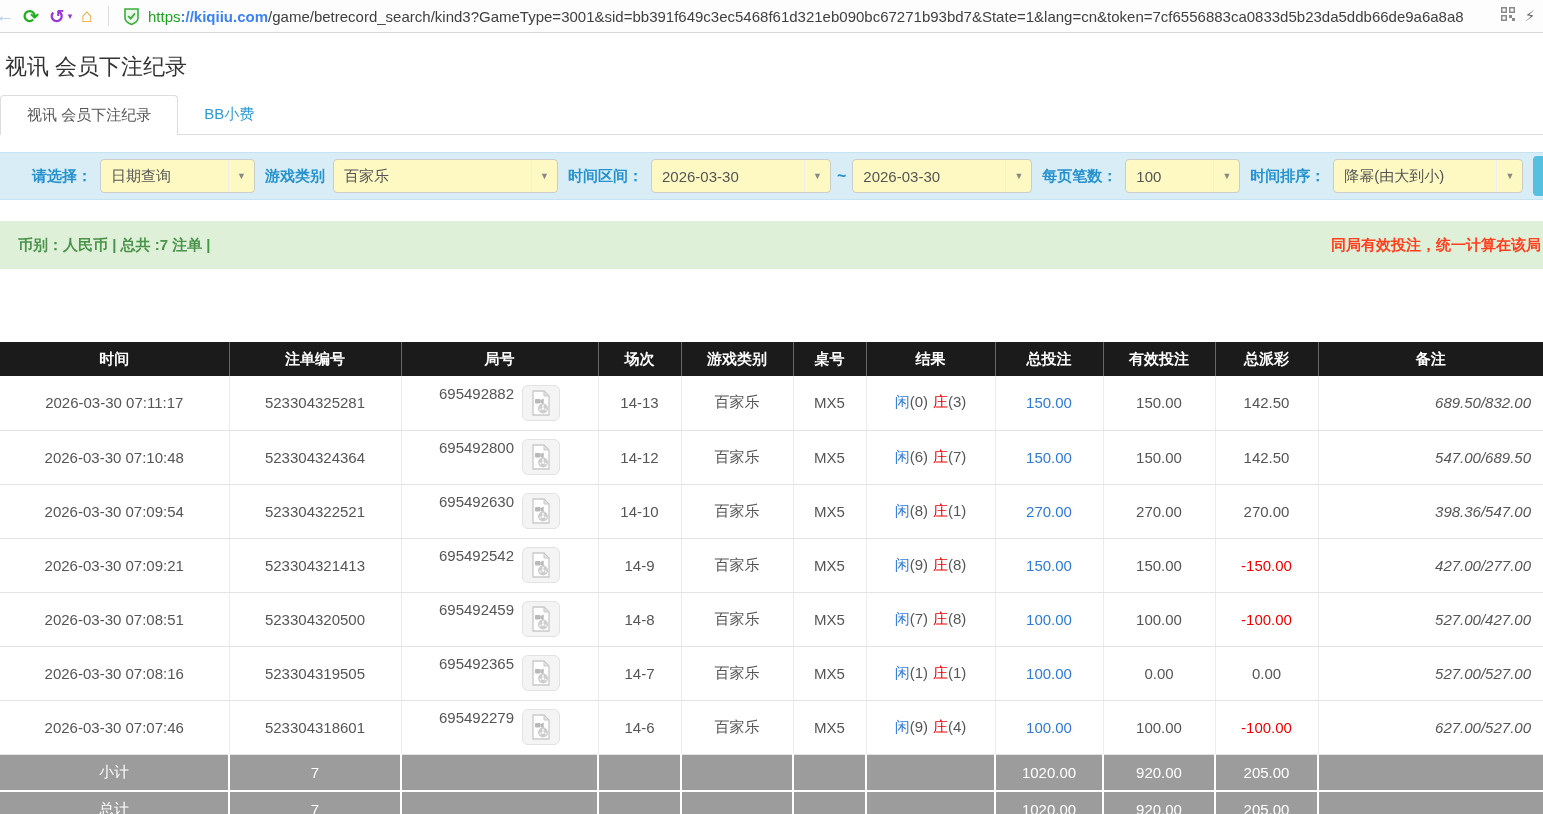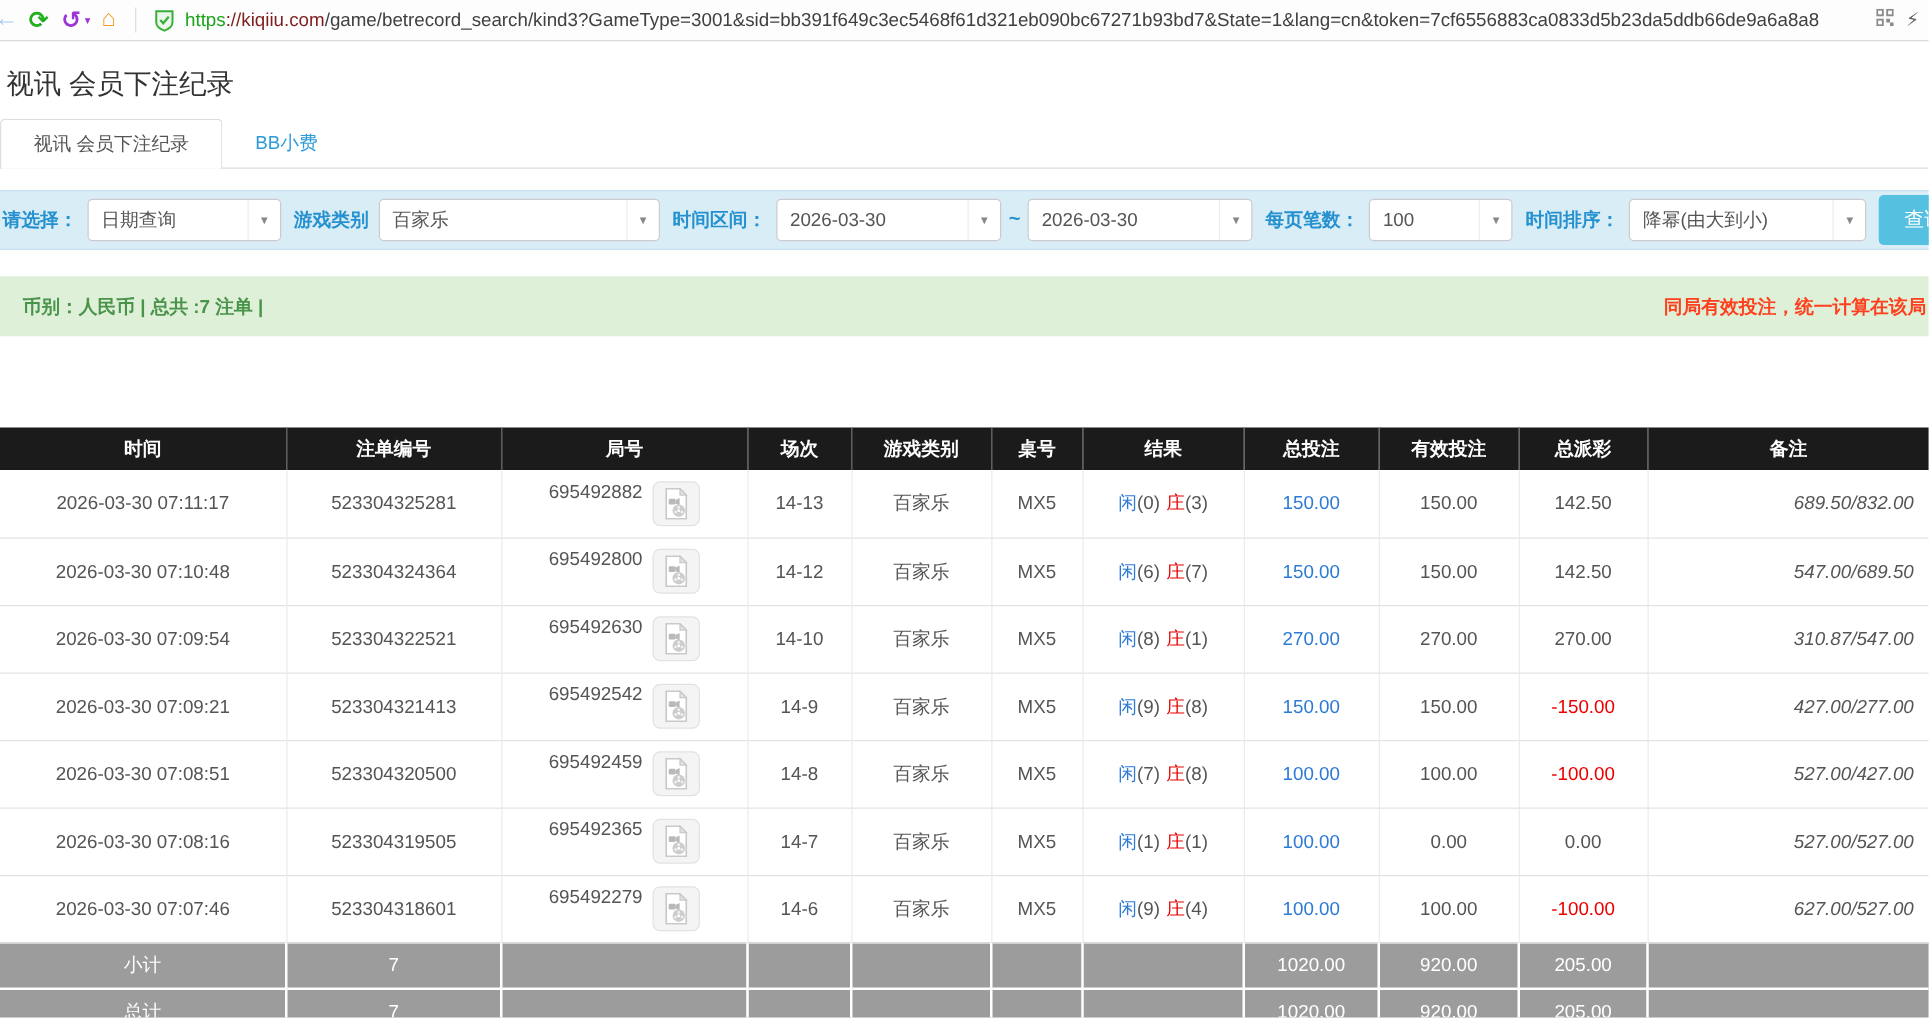--- a/index.html
+++ b/index.html
@@ -13,40 +13,40 @@
     width: 26px; height: 26px; font-size: 19px; font-weight: bold; cursor: pointer; }
   .tb-back { color: #a9cdec; margin-left: -8px; }
   .tb-refresh { color: #1faf1f; }
   .tb-undo { color: #9b35d6; }
   .tb-caret { color: #9b35d6; font-size: 9px; width: 8px; margin-left: -4px; }
   .tb-home { color: #f0a028; }
   .tb-sep { width: 1px; height: 20px; background: #ddd; margin: 0 8px; }
   .shield { width: 17px; height: 19px; margin: 0 8px 0 6px; flex: none; }
   .urlbar { flex: 1; display: flex; align-items: center; font-size: 15px; overflow: hidden; cursor: text; }
   .url-scheme { color: #1ca41c; }
-  .url-host { color: #7f1d1d; font-weight: normal; }
+  .url-host { color: #3b82f6; font-weight: bold; }
   .url-path { color: #404040; overflow: hidden; white-space: nowrap; }
   .tb-right { display: flex; align-items: center; gap: 6px; padding: 0 4px 0 6px; color: #8a8a8a; }
 
   
   .page-title { font-size: 22px; color: #333; margin: 19px 0 0 5px; font-weight: 400; }
 
   .tabbar { display: flex; margin-top: 13px; border-bottom: 1px solid #ddd; padding-left: 0; }
   .tab { font-size: 15px; padding: 10px 26px; cursor: pointer; position: relative; }
   .tab.active { color: #555; background: #fff; border: 1px solid #ddd; border-bottom: none;
     border-radius: 4px 4px 0 0; margin-bottom: -1px; }
   .tab.inactive { color: #2e9bd6; }
 
   
   .filterbar { margin-top: 17px; height: 48px; background: #d9edf7;
     border-top: 1px solid #c7e3f1; border-bottom: 1px solid #c7e3f1;
-    display: flex; align-items: center; padding-left: 2px; white-space: nowrap; }
+    display: flex; align-items: center; padding-left: 32px; white-space: nowrap; }
   .f-label { color: #2591cf; font-weight: bold; font-size: 15px; margin-right: 8px; }
   .f-label.ml { margin-left: 10px; }
-  .select { background: #ffffff; border: 1px solid #ccc; border-radius: 4px; height: 34px;
+  .select { background: #fef9c3; border: 1px solid #ccc; border-radius: 4px; height: 34px;
     display: inline-flex; align-items: center; cursor: pointer; flex: none; }
   .select .val { flex: 1; padding: 0 10px; font-size: 15px; color: #555; overflow: hidden; }
   .select .arrow { width: 26px; text-align: center; color: #888; font-size: 9px;
     border-left: 1px solid #eee; align-self: stretch; display: flex;
     align-items: center; justify-content: center; }
   .tilde { color: #2591cf; font-weight: bold; margin: 0 6px; }
   .search-btn { margin-left: 10px; height: 40px; width: 72px; flex: none; background: #56c0e0;
     color: #fff; border: none; border-radius: 4px; font-size: 16px; cursor: pointer;
     font-family: inherit; }
 
@@ -275,21 +275,21 @@
               </svg>
             </span>
           </span></td>
       <td>14-10</td>
       <td>百家乐</td>
       <td>MX5</td>
       <td><span class="blue">闲</span><span>(8)</span><span class="red banker">庄</span><span>(1)</span></td>
       <td><span class="blue">270.00</span></td>
       <td>270.00</td>
       <td><span>270.00</span></td>
-      <td class="remark">310.87/547.00</td>
+      <td class="remark">398.36/547.00</td>
     </tr>
 
     <tr>
       <td>2026-03-30 07:09:21</td>
       <td>523304321413</td>
       <td><span class="round-wrap">
             <span>695492542</span>
             <span class="vbtn">
               <svg width="22" height="26" viewBox="0 0 22 26">
                 <path d="M3 1 h11 l5 5 v19 h-16 z" fill="#fff" stroke="#c9c9c9" stroke-width="1.3"></path>

